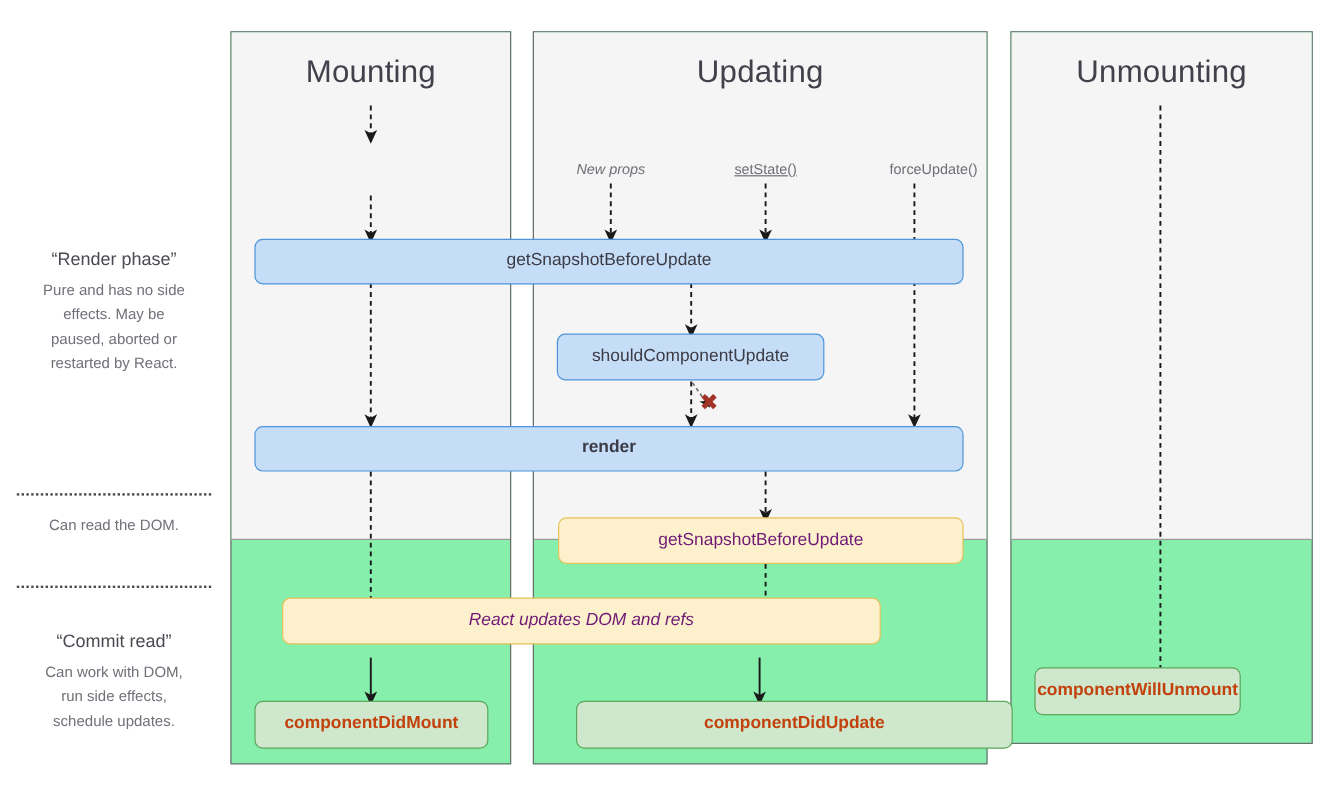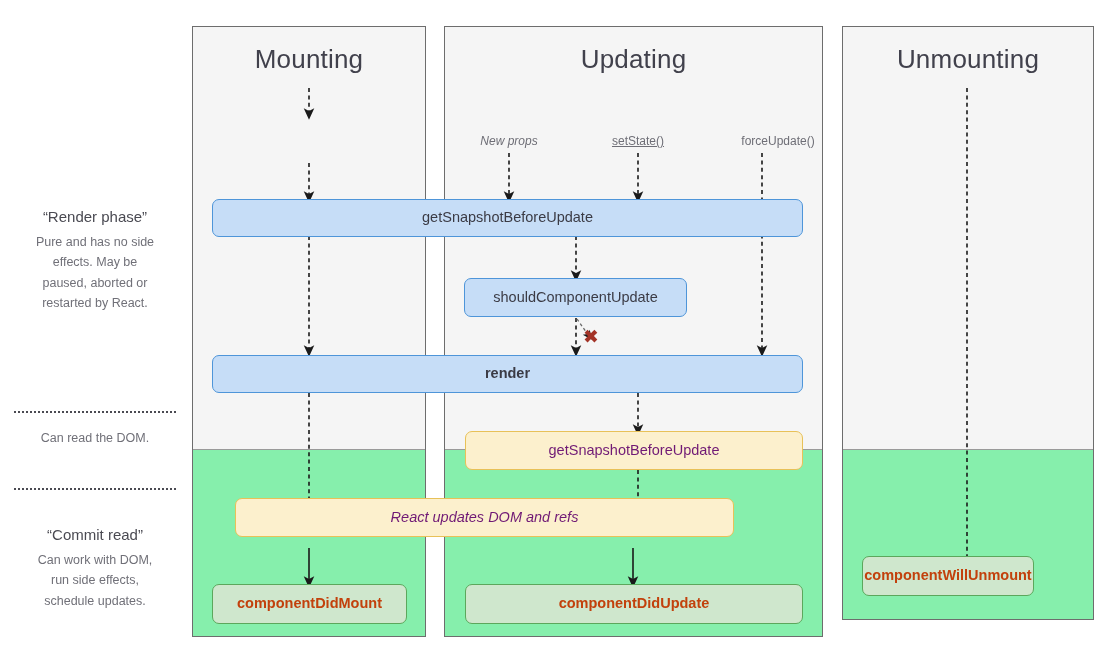--- a/index.html
+++ b/index.html
@@ -190,17 +190,17 @@
   <div class="box blue" style="left:464px; top:278px; width:223px; height:39px;">shouldComponentUpdate</div>
 
   <div class="box blue bold" style="left:212px; top:355px; width:591px; height:38px;">render</div>
 
   <div class="box amber" style="left:465px; top:431px; width:338px; height:39px;">getSnapshotBeforeUpdate</div>
 
   <div class="box amber italic" style="left:212px; top:498px; width:499px; height:39px;margin-left:23px;">React updates DOM and refs</div>
 
   <div class="box green bold" style="left:212px; top:584px; width:195px; height:40px;">componentDidMount</div>
 
-  <div class="box green bold" style="left:465px; top:584px; width:338px; height:40px;">componentDidUpdate</div>
+  <div class="box green bold" style="left:480px; top:584px; width:364px; height:40px;">componentDidUpdate</div>
 
   <div class="box green bold" style="left:862px; top:556px; width:172px; height:40px;">componentWillUnmount</div>
 
 </div>
 
 </body></html>

